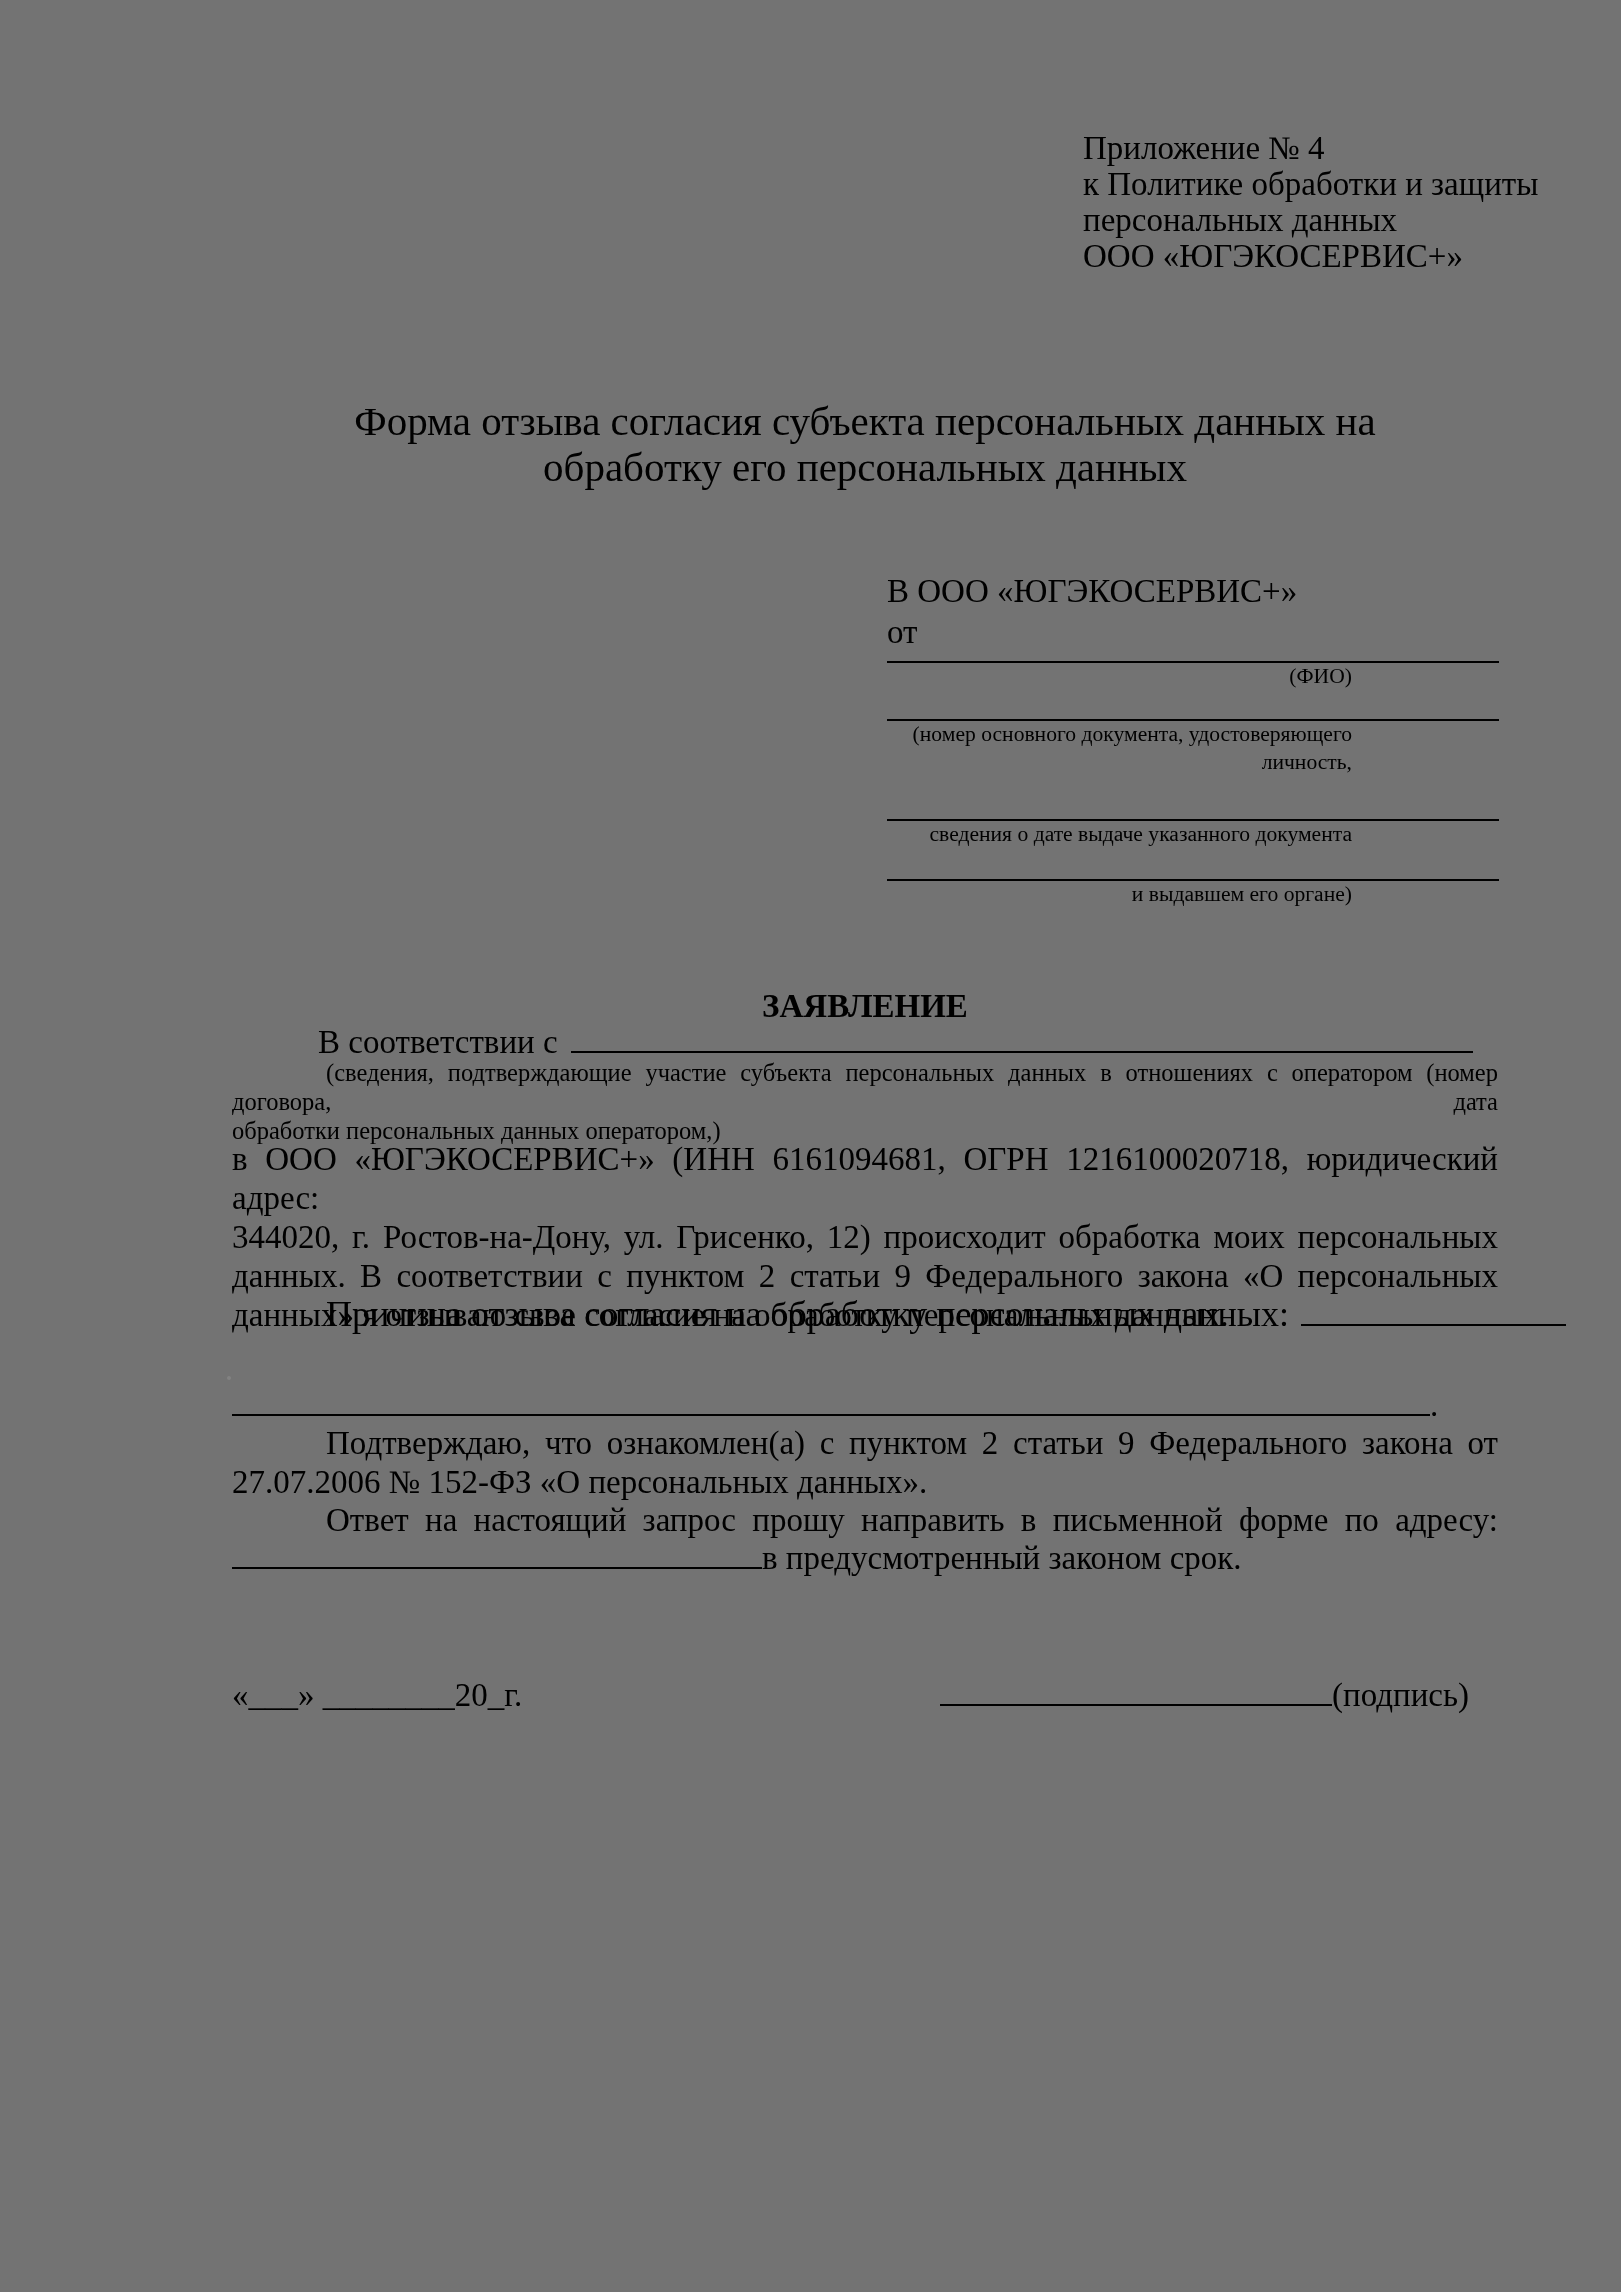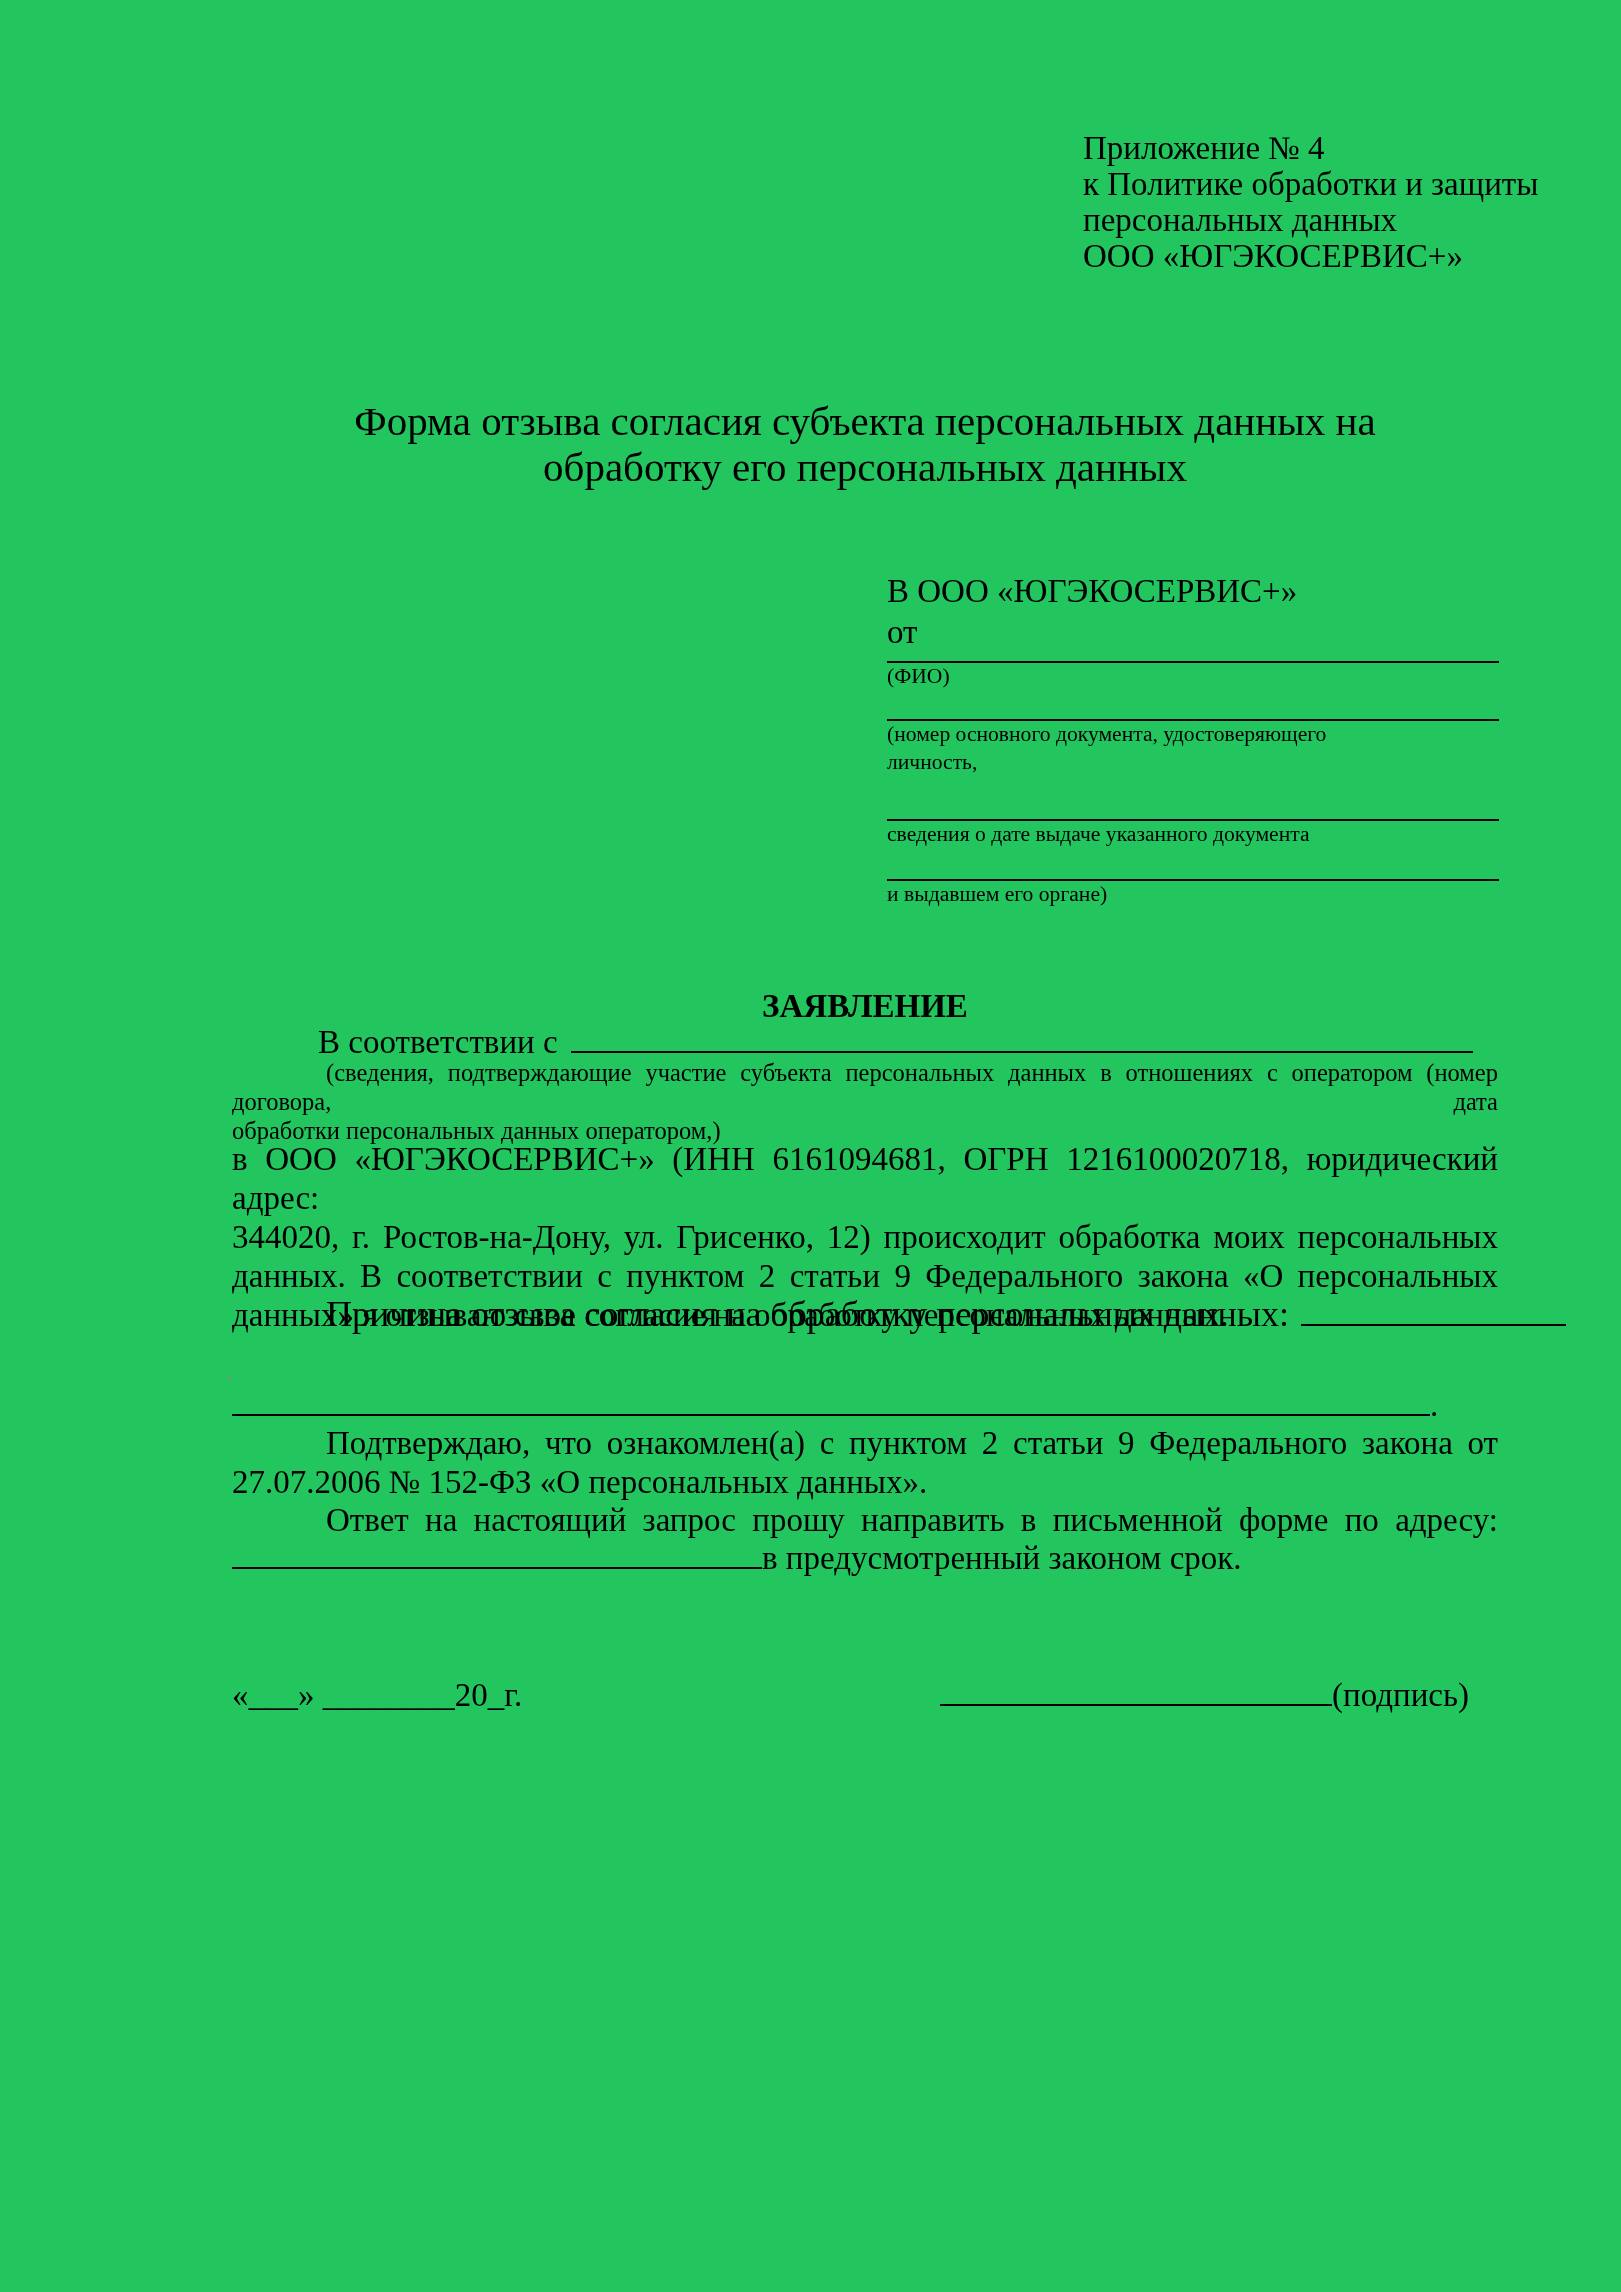--- a/index.html
+++ b/index.html
@@ -1,37 +1,37 @@
 <!DOCTYPE html>
 <html lang="ru"><head>
 <meta charset="utf-8">
 <style>
   html,body{margin:0;padding:0;background:#888;}
   .page{
     position:relative;
     width:1621px;height:2293px;
-    background:#22c55e;
+    background:#737373;
     font-family:"Liberation Serif","DejaVu Serif",serif;
     color:#000;
     overflow:hidden;
   }
   .abs{position:absolute;}
   
   .hdr{left:1083px;top:130px;font-size:33px;line-height:36px;}
   
   .title{left:232px;top:398px;width:1266px;text-align:center;
          font-size:41px;line-height:46px;font-weight:normal;}
   
   .addr{left:887px;top:571px;width:612px;font-size:33px;line-height:41px;}
   .addr .blank{border-bottom:2.9px solid #000;}
   .addr .u1{height:7.8px;}
   .addr .u2{height:29px;}
   .addr .u3{height:43px;}
   .addr .u4{height:31px;}
-  .addr .cap{font-size:21.6px;line-height:27.4px;text-align:left;padding-right:147px;}
+  .addr .cap{font-size:21.6px;line-height:27.4px;text-align:right;padding-right:147px;}
   
   .zayv{left:232px;top:987px;width:1266px;text-align:center;font-size:33px;line-height:38px;font-weight:bold;}
   .accord{left:224px;top:1023px;width:1266px;font-size:33px;line-height:38px;text-indent:94px;white-space:nowrap;}
   .inline-blank{display:inline-block;border-bottom:2.9px solid #000;height:2px;vertical-align:baseline;}
   .fine{left:232px;top:1058px;width:1266px;font-size:24.5px;line-height:29px;text-align:justify;}
   .fine .ind{text-indent:94px;}
   .body-par{left:232px;top:1140px;width:1266px;font-size:33px;line-height:39px;}
   .jl{text-align:justify;text-align-last:justify;}
   .reason{left:232px;top:1295px;width:1323px;font-size:36px;line-height:38px;text-indent:94px;white-space:nowrap;}
   .stray-dot{left:227px;top:1376px;width:3.9px;height:3.9px;border-radius:50%;background:#8a8a8a;opacity:.65;}

